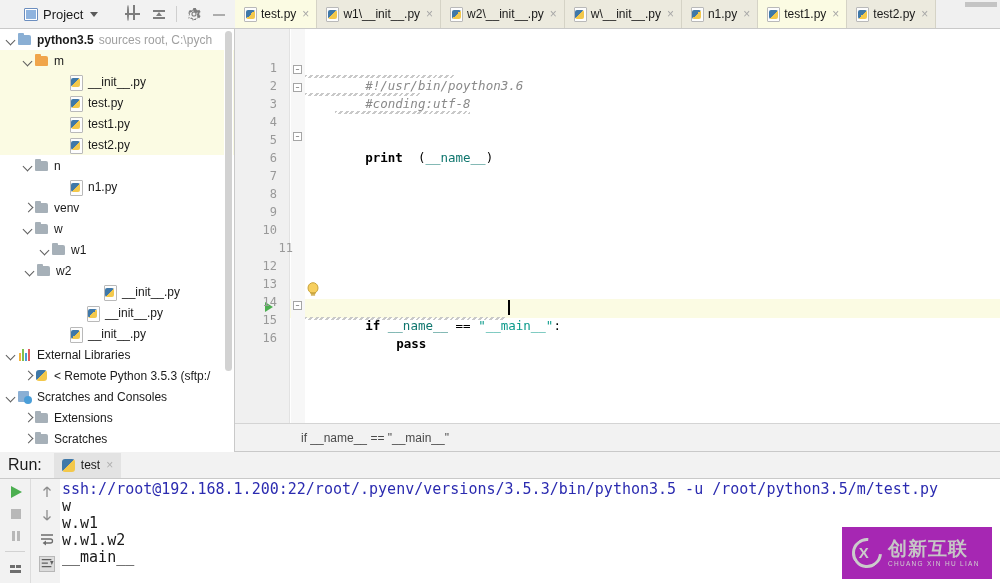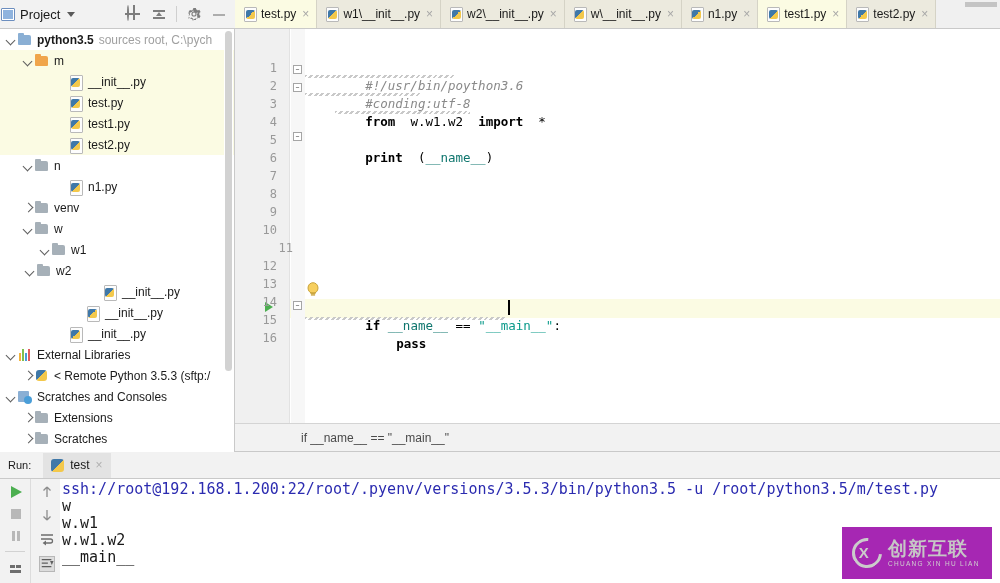--- a/index.html
+++ b/index.html
@@ -13,21 +13,21 @@
   }
   #app { position: relative; width: 1000px; height: 583px; }
 
   
   .proj-toolbar {
     position: absolute; left: 0; top: 0; width: 235px; height: 29px;
     background: #f2f2f2;
     border-bottom: 1px solid #c9c9c9;
     display: flex; align-items: center;
   }
-  .proj-title { display: flex; align-items: center; gap: 5px; padding-left: 1px; }
+  .proj-title { display: flex; align-items: center; gap: 5px; padding-left: 24px; }
   .proj-title .lbl { font-size: 13px; color: #1a1a1a; }
   .caret-down {
     width: 0; height: 0; margin-left: 2px;
     border-left: 4px solid transparent; border-right: 4px solid transparent;
     border-top: 5px solid #5a5a5a;
   }
   .icon-proj {
     width: 14px; height: 13px; background: #fff;
     border: 1.6px solid #6c8ebf; position: relative; border-radius: 1px;
   }
@@ -233,21 +233,21 @@
     background:#f2f2f2; border-top:1px solid #d4d4d4; border-bottom:1px solid #c9c9c9;
     display:flex; align-items:center; padding-left:66px;
     font-size:12px; color:#4a4a4a;
   }
 
   
   .runbar {
     position:absolute; left:0; top:452px; width:1000px; height:26px;
     background:#f2f2f2; display:flex; align-items:center;
   }
-  .runbar .run-lbl { padding-left:8px; font-size:11px; color:#1a1a1a; }
+  .runbar .run-lbl { padding-left:8px; font-size:16px; color:#1a1a1a; }
   .run-tab {
     margin-left:12px; height:25px; display:flex; align-items:center; gap:6px;
     padding:0 8px; background:#e3e3e3; font-size:12px;
   }
   .run-tab .tico2 {
     width:13px; height:13px;
     background: linear-gradient(135deg,#3f78a8 0 50%,#f3c84b 50% 100%);
     border-radius:3px;
   }
   .run-tab .x { color:#b0b0b0; font-size:12px; }
@@ -493,23 +493,20 @@
         <rect x="4.9" y="12.2" width="4.2" height="1.4" fill="#c9a33a"></rect>
       </svg>
     </div>
 
     <div class="code-area">
       <div class="cl" style="top:30px;text-align:right;">
         <span class="cmt">#!/usr/bin/poython3.6</span>
       </div>
       <div class="cl" style="top:48px;">
         <span class="cmt">#conding:utf-8</span>
-      </div>
-      <div class="cl" style="top:66px;">
-        <span class="kw">from</span><span class="pln">  w.w1.w2  </span><span class="kw">import</span><span class="pln">  *</span>
       </div>
       <div class="cl" style="top:102px;">
         <span class="kw">print</span><span class="pln">  (</span><span class="dunder">__name__</span><span class="pln">)</span>
       </div>
       <div class="cl" style="top:270px;">
         <span class="kw">if</span><span class="dunder"> __name__</span><span class="pln"> == </span><span class="str">"__main__"</span><span class="pln">:</span>
       </div>
       <div class="caret" style="left:203px; top:271px;"></div>
       <div class="cl" style="top:288px; padding-left:31px;">
         <span class="kw">pass</span>

